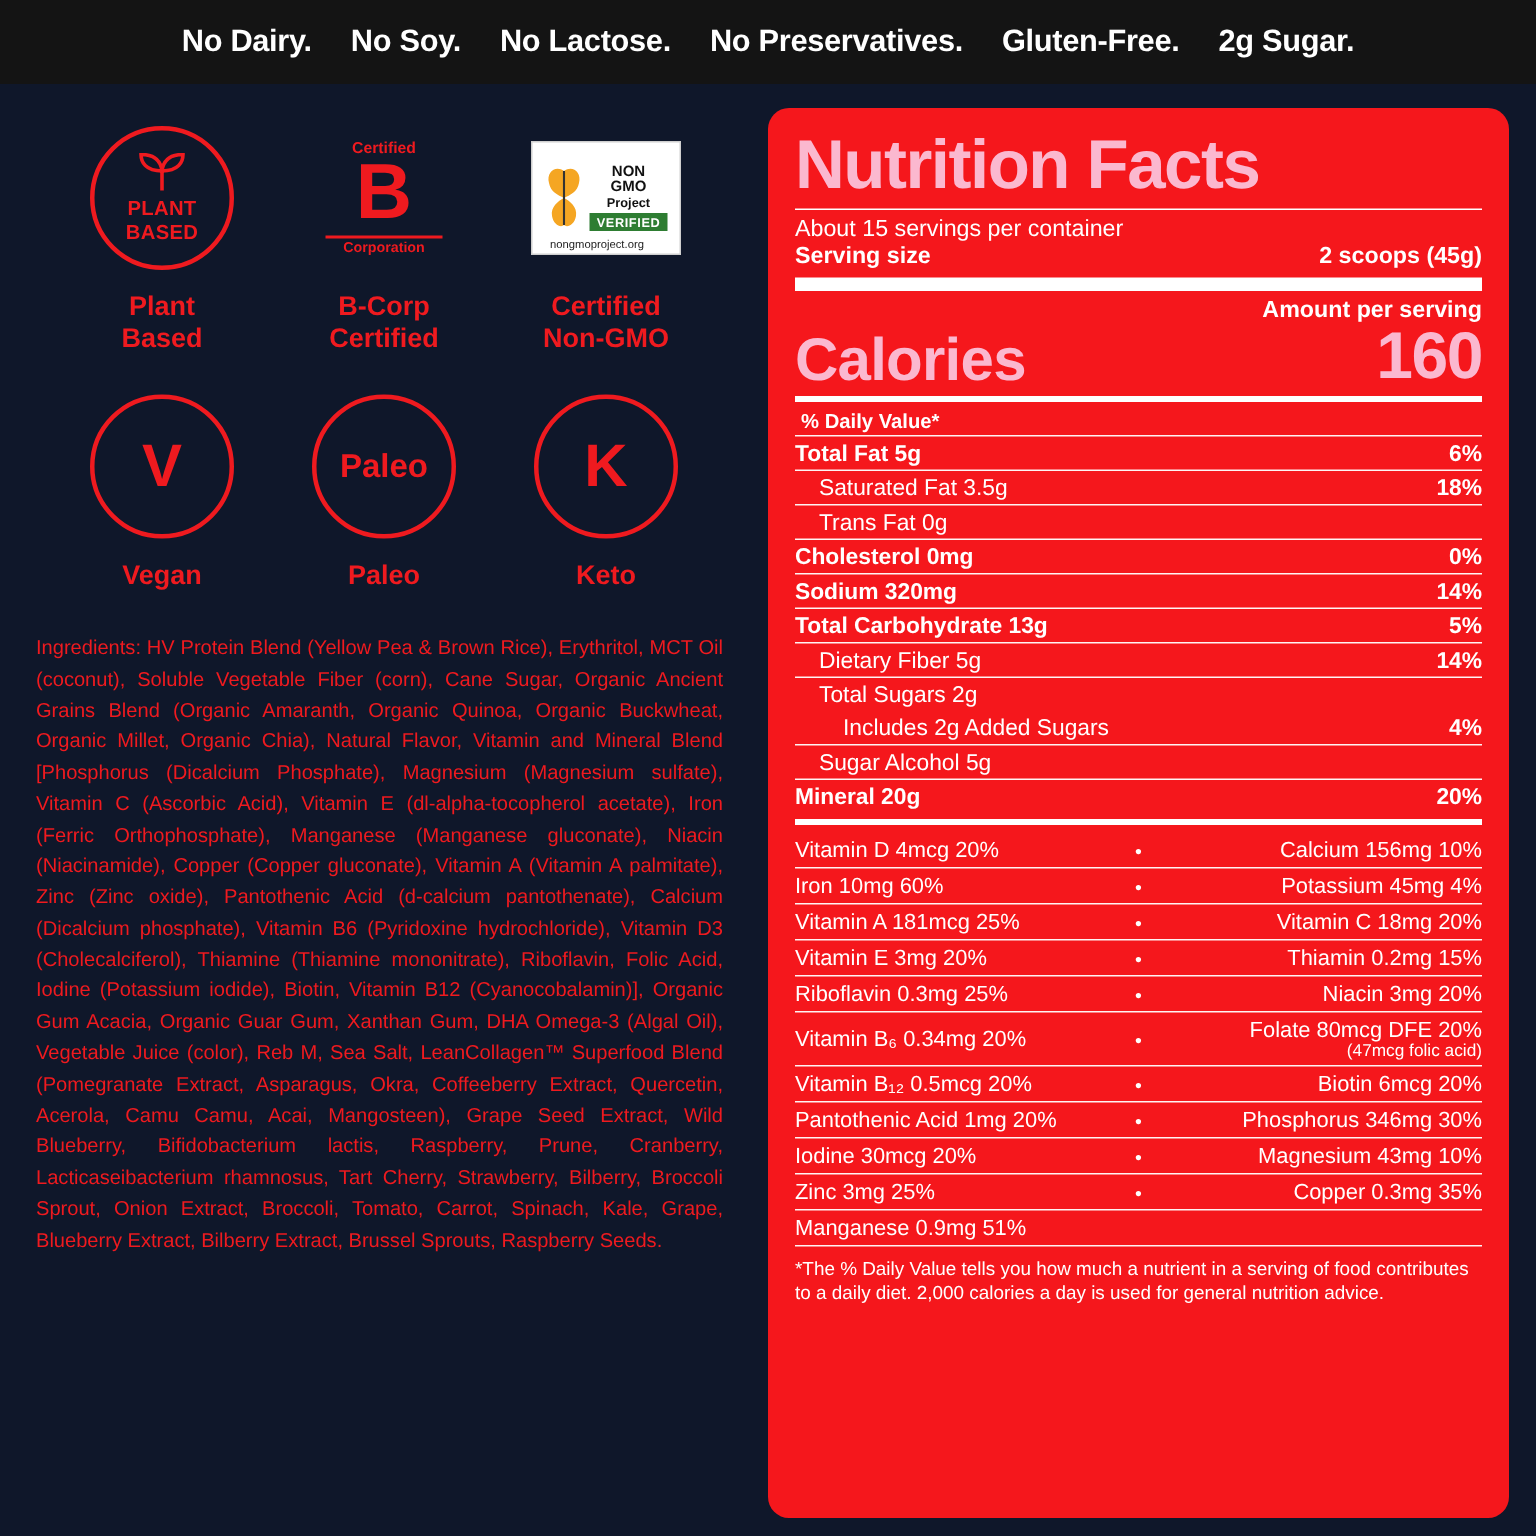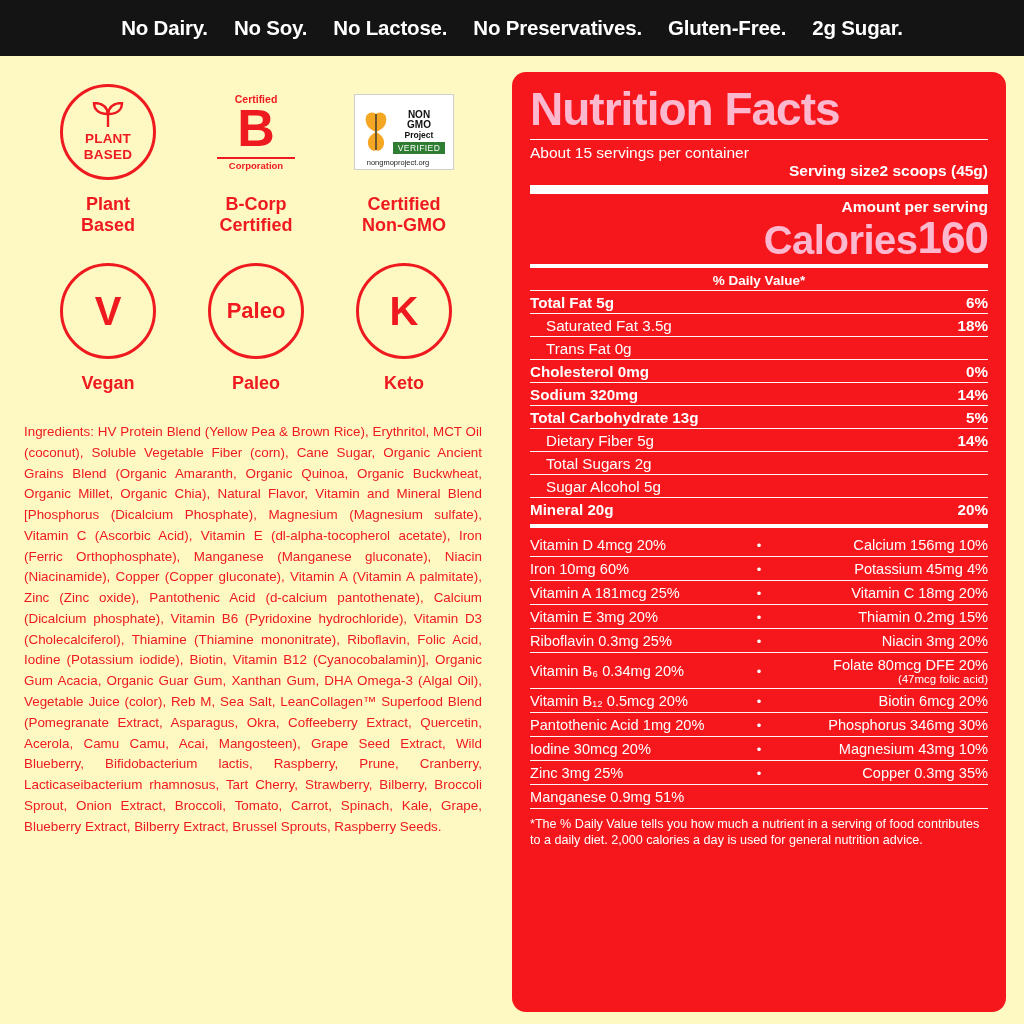--- a/index.html
+++ b/index.html
@@ -2,21 +2,21 @@
 <html><head>
 <meta charset="utf-8">
 <style>
   * { box-sizing: border-box; margin: 0; padding: 0; }
   html, body {
     width: 1024px; height: 1024px;
     font-family: "Liberation Sans", sans-serif;
     background: #f9a8d4;
     overflow: hidden;
   }
-  .page { position: relative; width: 1024px; height: 1024px; background: #fef9c3; }
+  .page { position: relative; width: 1024px; height: 1024px; background: #0f172a; }
 
   
   .banner {
     height: 56px; background: #141414; color: #ffffff;
     display: flex; align-items: center; justify-content: center;
     gap: 26px; padding: 0 16px;
   }
   .banner span { font-size: 20.5px; font-weight: bold; letter-spacing: -0.2px; white-space: nowrap; }
 
   
@@ -47,21 +47,21 @@
   .nongmo {
     width: 100px; height: 76px; background: #ffffff; border: 1px solid #cfcfcf;
     display: flex; align-items: center; justify-content: center; gap: 4px;
     padding: 4px 5px; position: relative;
   }
   .nongmo .butterfly { width: 26px; height: 44px; }
   .nongmo .txt { text-align: center; }
   .nongmo .t1 { font-size: 10px; font-weight: bold; color: #111; line-height: 1.05; }
   .nongmo .t2 { font-size: 8.5px; font-weight: bold; color: #111; line-height: 1.1; }
   .nongmo .verified {
-    background: #2e7d32; color: #fff; font-size: 8.5px; font-weight: normal;
+    background: #2e7d32; color: #fff; font-size: 8.5px; font-weight: bold;
     padding: 1px 5px; margin-top: 2px; letter-spacing: .4px; text-align: right;
   }
   .nongmo .url { position: absolute; bottom: 2px; left: 0; right: 12px; text-align: center; font-size: 7.5px; color: #222; }
   .vletter { font-size: 40px; }
   .paleo-word { font-size: 22px; }
   .kletter { font-size: 40px; }
 
   .badges.row2 { margin-top: 24px; }
 
   
@@ -75,28 +75,28 @@
   .nf {
     background: #f5171c; color: #ffffff; border-radius: 14px;
     padding: 14px 18px 16px 18px; height: 940px;
     display: flex; flex-direction: column;
   }
   .nf-title { font-size: 46px; font-weight: bold; letter-spacing: -1px; line-height: 1; color: #fbb8cf; }
   .hr { background: #ffffff; width: 100%; }
   .hr1 { height: 1px; margin: 7px 0 4px; }
   .hr-thick { height: 9px; margin: 5px 0 4px; }
   .hr-med { height: 4px; margin: 4px 0 3px; }
-  .row { display: flex; justify-content: flex-end; align-items: baseline; font-size: 15.5px; }
+  .row { display: flex; justify-content: space-between; align-items: baseline; font-size: 15.5px; }
   .servings { font-size: 15.5px; }
   .serving-size { font-weight: bold; }
   .amount { font-weight: bold; font-size: 15.5px; text-align: right; }
-  .cal-row { display: flex; justify-content: flex-end; align-items: flex-end; }
+  .cal-row { display: flex; justify-content: space-between; align-items: flex-end; }
   .cal-label { font-size: 40px; font-weight: bold; letter-spacing: -.5px; color: #fbb8cf; line-height: 1; }
   .cal-val { font-size: 44px; font-weight: bold; letter-spacing: -1px; color: #fbb8cf; line-height: 1; }
-  .dv-head { text-align: center; font-size: 13.5px; font-weight: bold; margin: 2px 4px 2px; }
+  .dv-head { text-align: left; font-size: 13.5px; font-weight: bold; margin: 2px 4px 2px; }
   .nut { display: flex; justify-content: space-between; font-size: 15.2px; padding: 3px 0 2px; }
   .nut b { font-weight: bold; }
   .indent1 { padding-left: 16px; }
   .indent2 { padding-left: 32px; }
   .line { height: 1px; background: #ffffff; opacity: .95; }
   .vit-table { margin-top: 2px; }
   .vit-row { display: flex; align-items: center; font-size: 14.6px; padding: 4px 0 3px; }
   .vit-left { flex: 1; text-align: left; }
   .vit-dot { width: 26px; text-align: center; font-size: 13px; }
   .vit-right { flex: 1; text-align: right; }
@@ -275,20 +275,24 @@
           <div class="line"></div>
           <div class="nut indent1">
               <span>Dietary Fiber 5g</span>
               <b>14%</b>
             </div>
           <div class="line"></div>
           <div class="nut indent1">
               <span>Total Sugars 2g</span>
               <b></b>
             </div>
+          <div class="nut indent2">
+              <span>Includes 2g Added Sugars</span>
+              <b>4%</b>
+            </div>
           <div class="line"></div>
           <div class="nut indent1">
               <span>Sugar Alcohol 5g</span>
               <b></b>
             </div>
           <div class="line"></div>
           <div class="nut">
               <b>Mineral 20g</b>
               <b>20%</b>
             </div>

